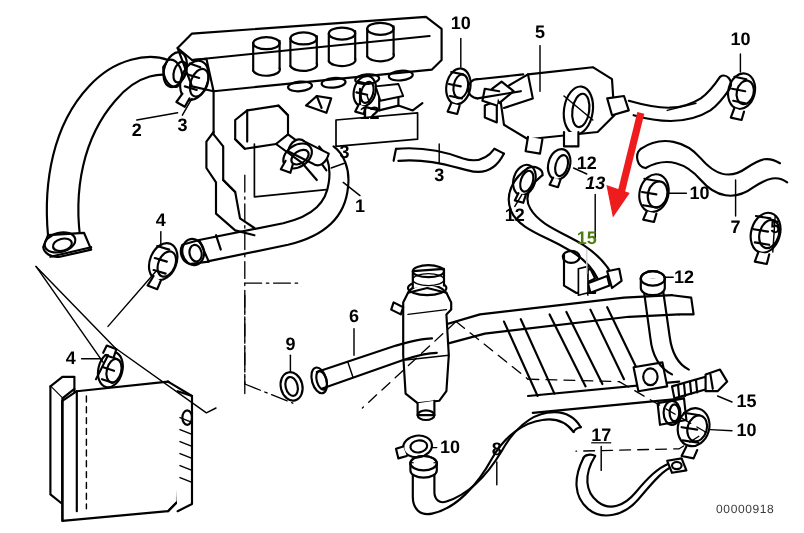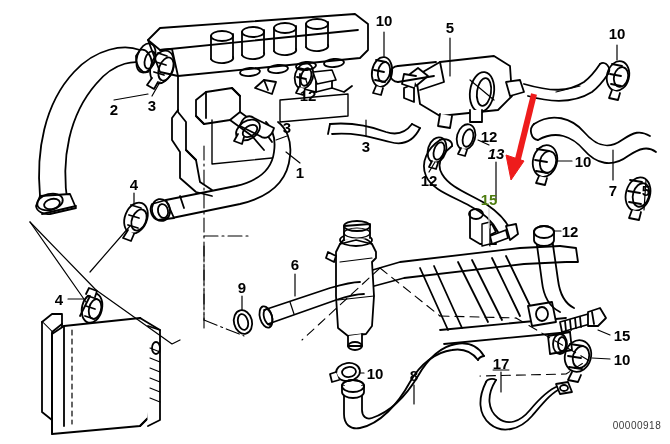--- a/index.html
+++ b/index.html
@@ -41,21 +41,20 @@
   }
   .watermark {
     position: absolute;
     font-family: "Liberation Sans", sans-serif;
     font-size: 10px;
     letter-spacing: 0.5px;
     color: #3a3a3a;
     white-space: nowrap;
     transform: translate(-50%, -50%);
     user-select: none;
-    margin-left: 16px;
   }
 </style>
 </head>
 <body>
 
 <div id="diagram-root">
 
   <svg id="diagram-svg" viewBox="0 0 670 444">
     <g fill="none" stroke="#000000" stroke-width="1.8" stroke-linecap="round" stroke-linejoin="round">
 

